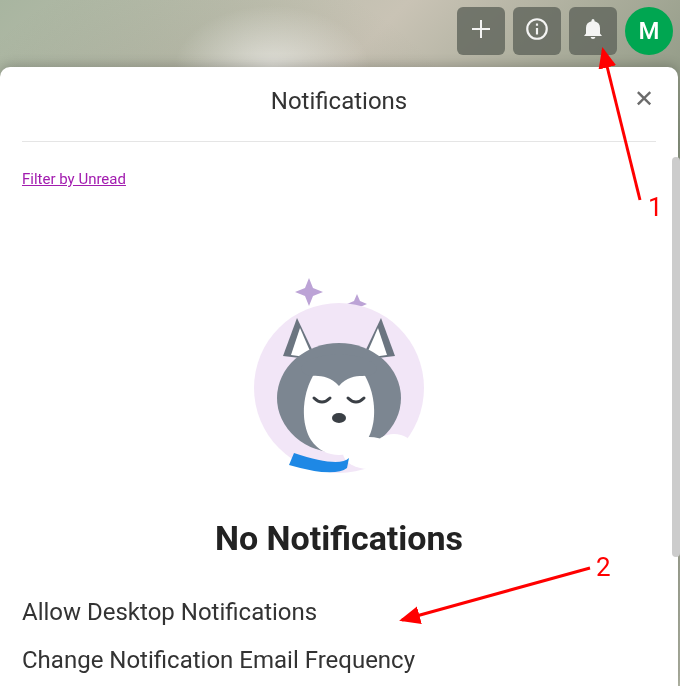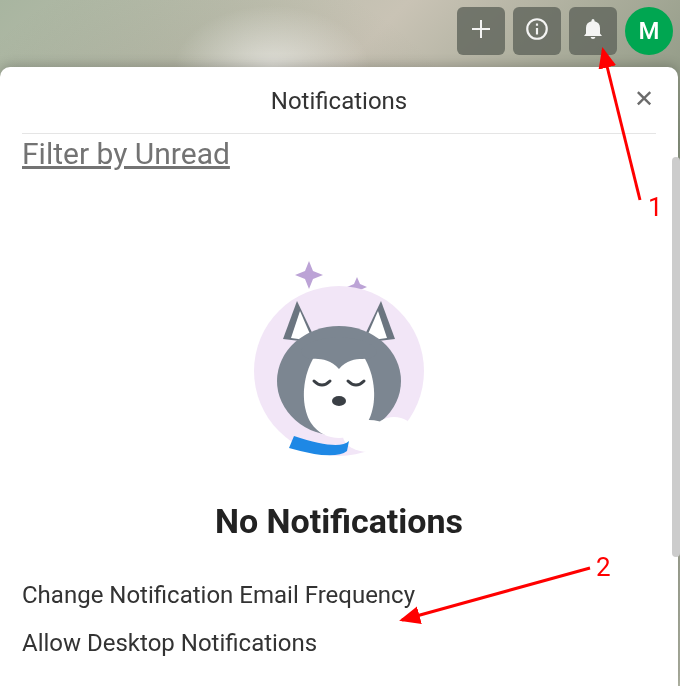--- a/index.html
+++ b/index.html
@@ -61,43 +61,43 @@
       right: 2px;
       bottom: 0;
       background: #fff;
       border-radius: 10px 10px 0 0;
       box-shadow: 0 -2px 12px rgba(0,0,0,0.2);
       padding: 20px 22px 0 22px;
     }
     .panel-header {
       position: relative;
       text-align: center;
-      padding-bottom: 18px;
+      padding-bottom: 26px;
       border-bottom: 1px solid #e5e5e5;
     }
     .panel-title {
       font-size: 24px;
       color: #333;
       font-weight: 400;
     }
     .close-btn {
       position: absolute;
       right: -2px;
       top: -4px;
       font-size: 24px;
       color: #6b6b6b;
       cursor: pointer;
       padding: 4px;
       line-height: 1;
     }
     .filter-link {
       display: inline-block;
-      margin-top: 2px;
-      font-size: 30px;
-      color: #737373;
+      margin-top: 28px;
+      font-size: 15px;
+      color: #a21caf;
       text-decoration: underline;
       cursor: pointer;
     }
     .empty-state {
       text-align: center;
       margin-top: 80px;
     }
     .mascot {
       width: 200px;
       height: 200px;
@@ -216,22 +216,22 @@
 
         <ellipse cx="100" cy="150" rx="7" ry="5" fill="#3a3f45"></ellipse>
 
         <ellipse cx="130" cy="185" rx="26" ry="16" fill="#fff"></ellipse>
         <ellipse cx="155" cy="178" rx="18" ry="12" fill="#fff"></ellipse>
 
         <path fill="#1e88e5" d="M55 185 Q100 200 110 190 L108 200 Q95 210 50 197 Z"></path>
       </svg>
     </div>
     <div class="empty-title">No Notifications</div>
+    <a class="action-link">Allow Desktop Notifications</a>
     <a class="action-link">Change Notification Email Frequency</a>
-    <a class="action-link">Allow Desktop Notifications</a>
   </div>
 </div>
 
 <div class="scrollbar-track">
   <div class="scrollbar-thumb"></div>
 </div>
 
 <svg class="annotation" style="left:580px; top:40px;" width="80" height="170">
   <defs>
     <marker id="ah1" markerWidth="8" markerHeight="8" refX="6" refY="3" orient="auto">

